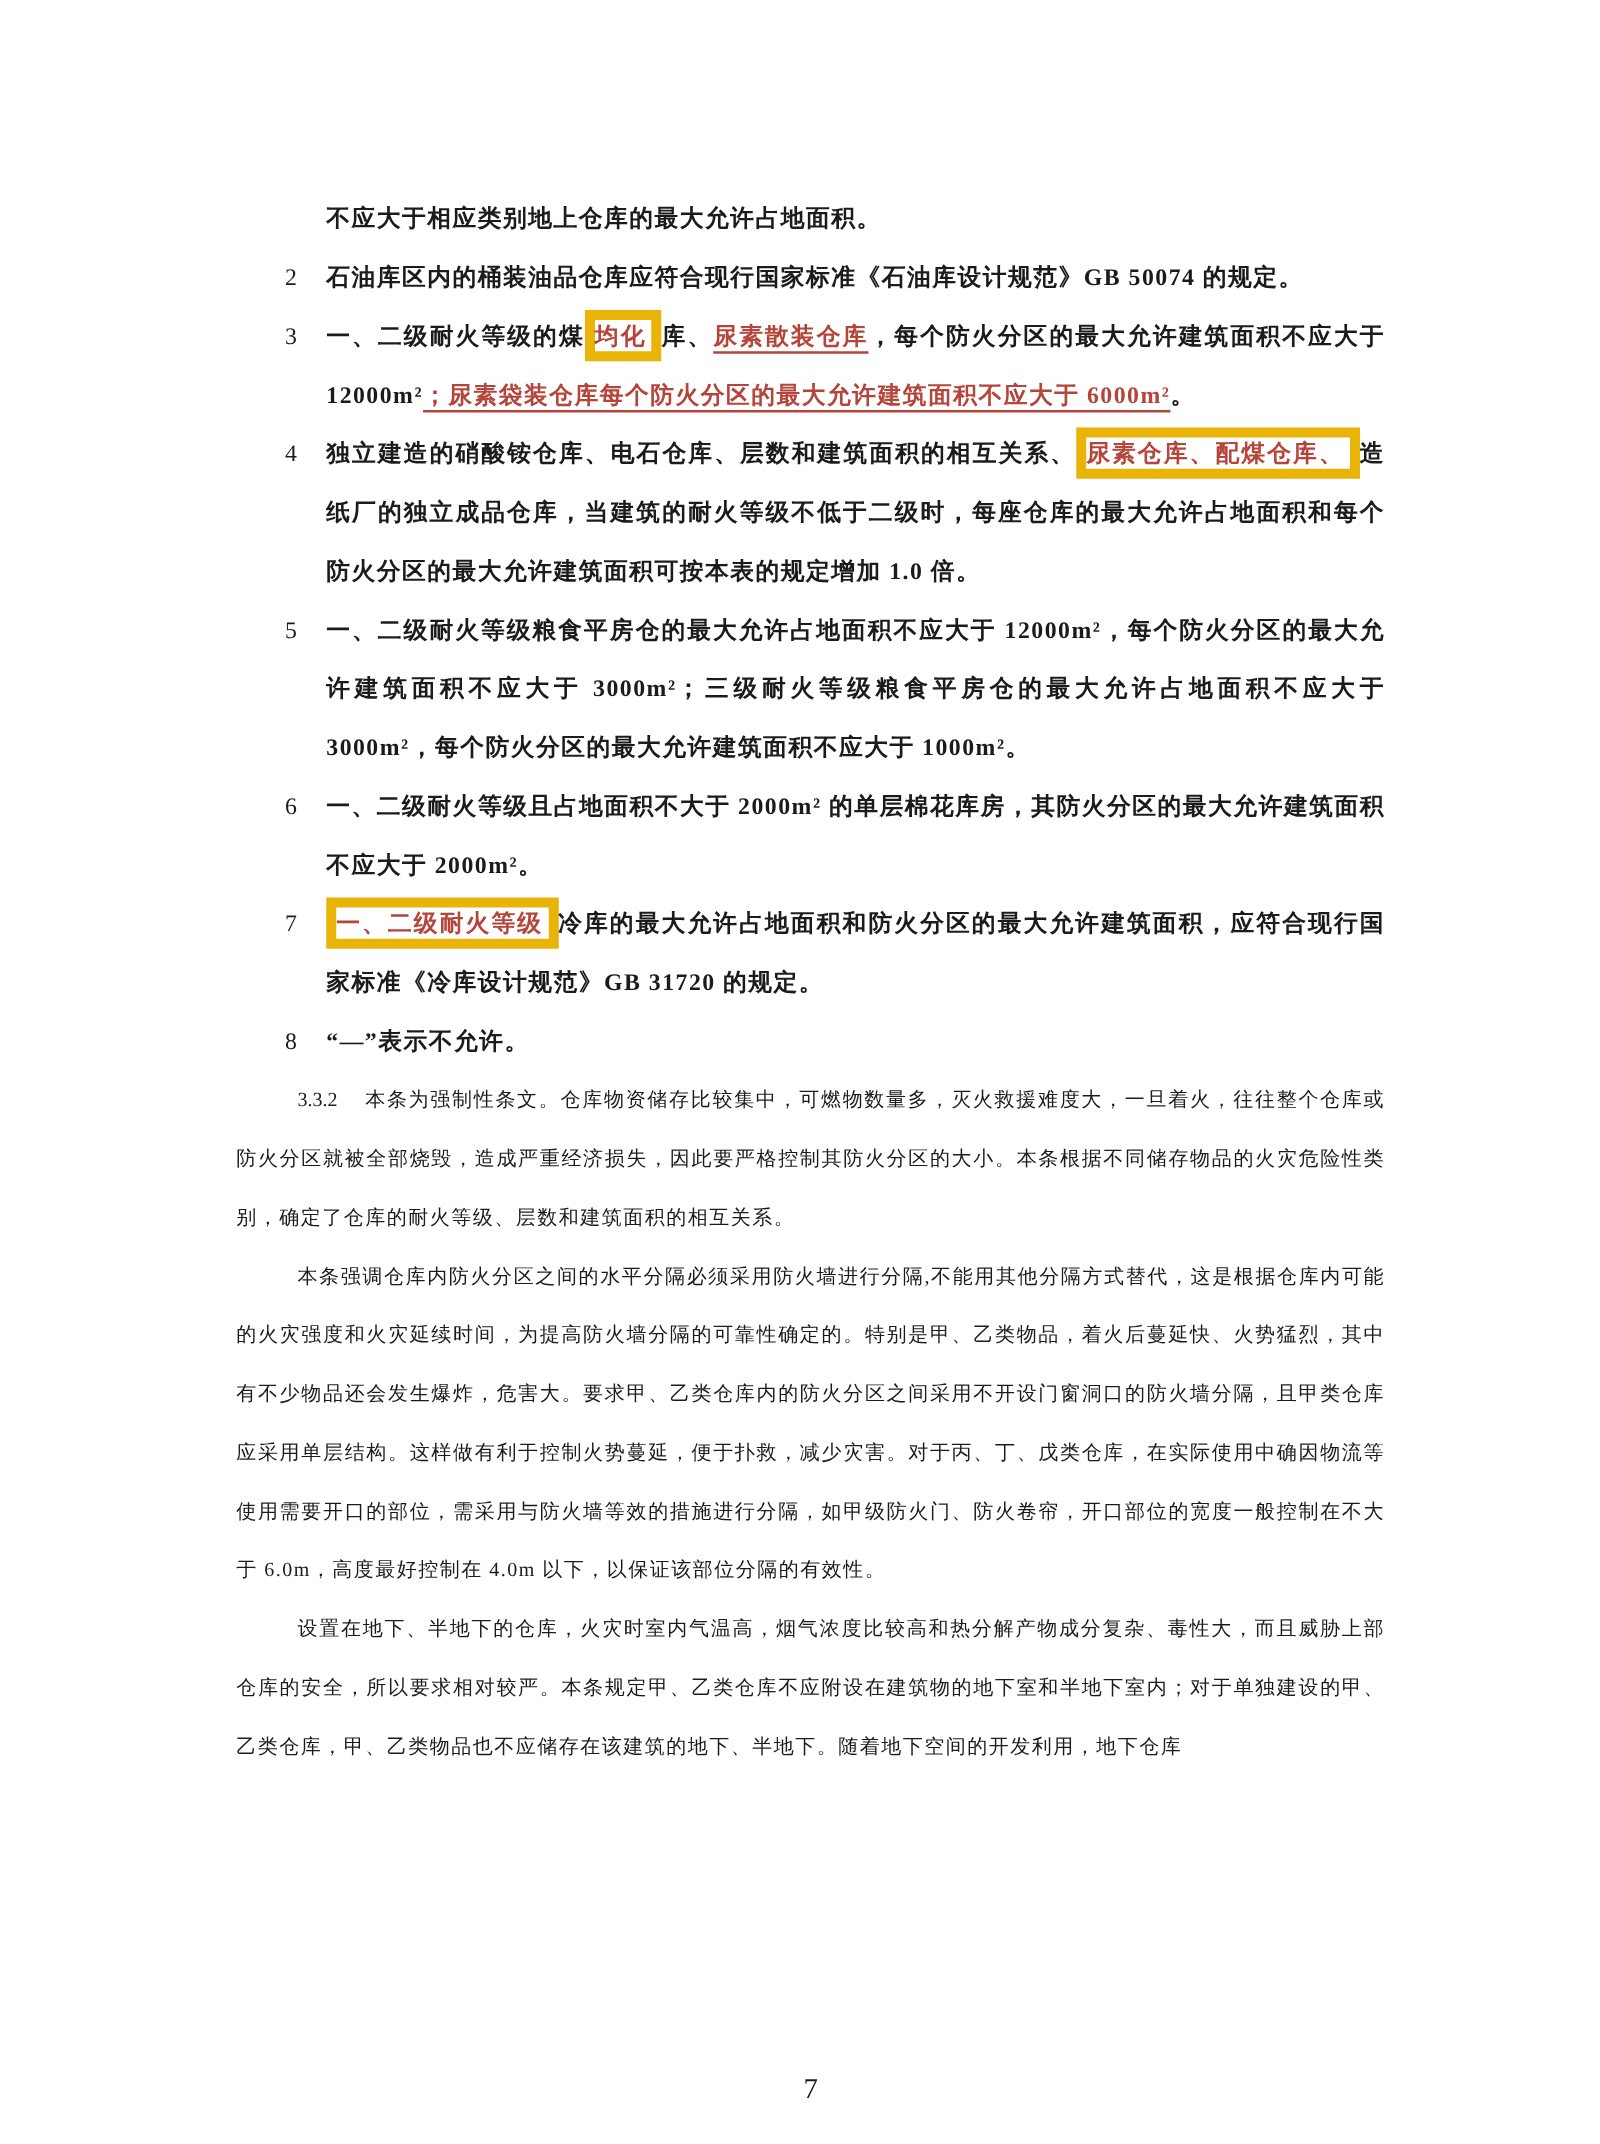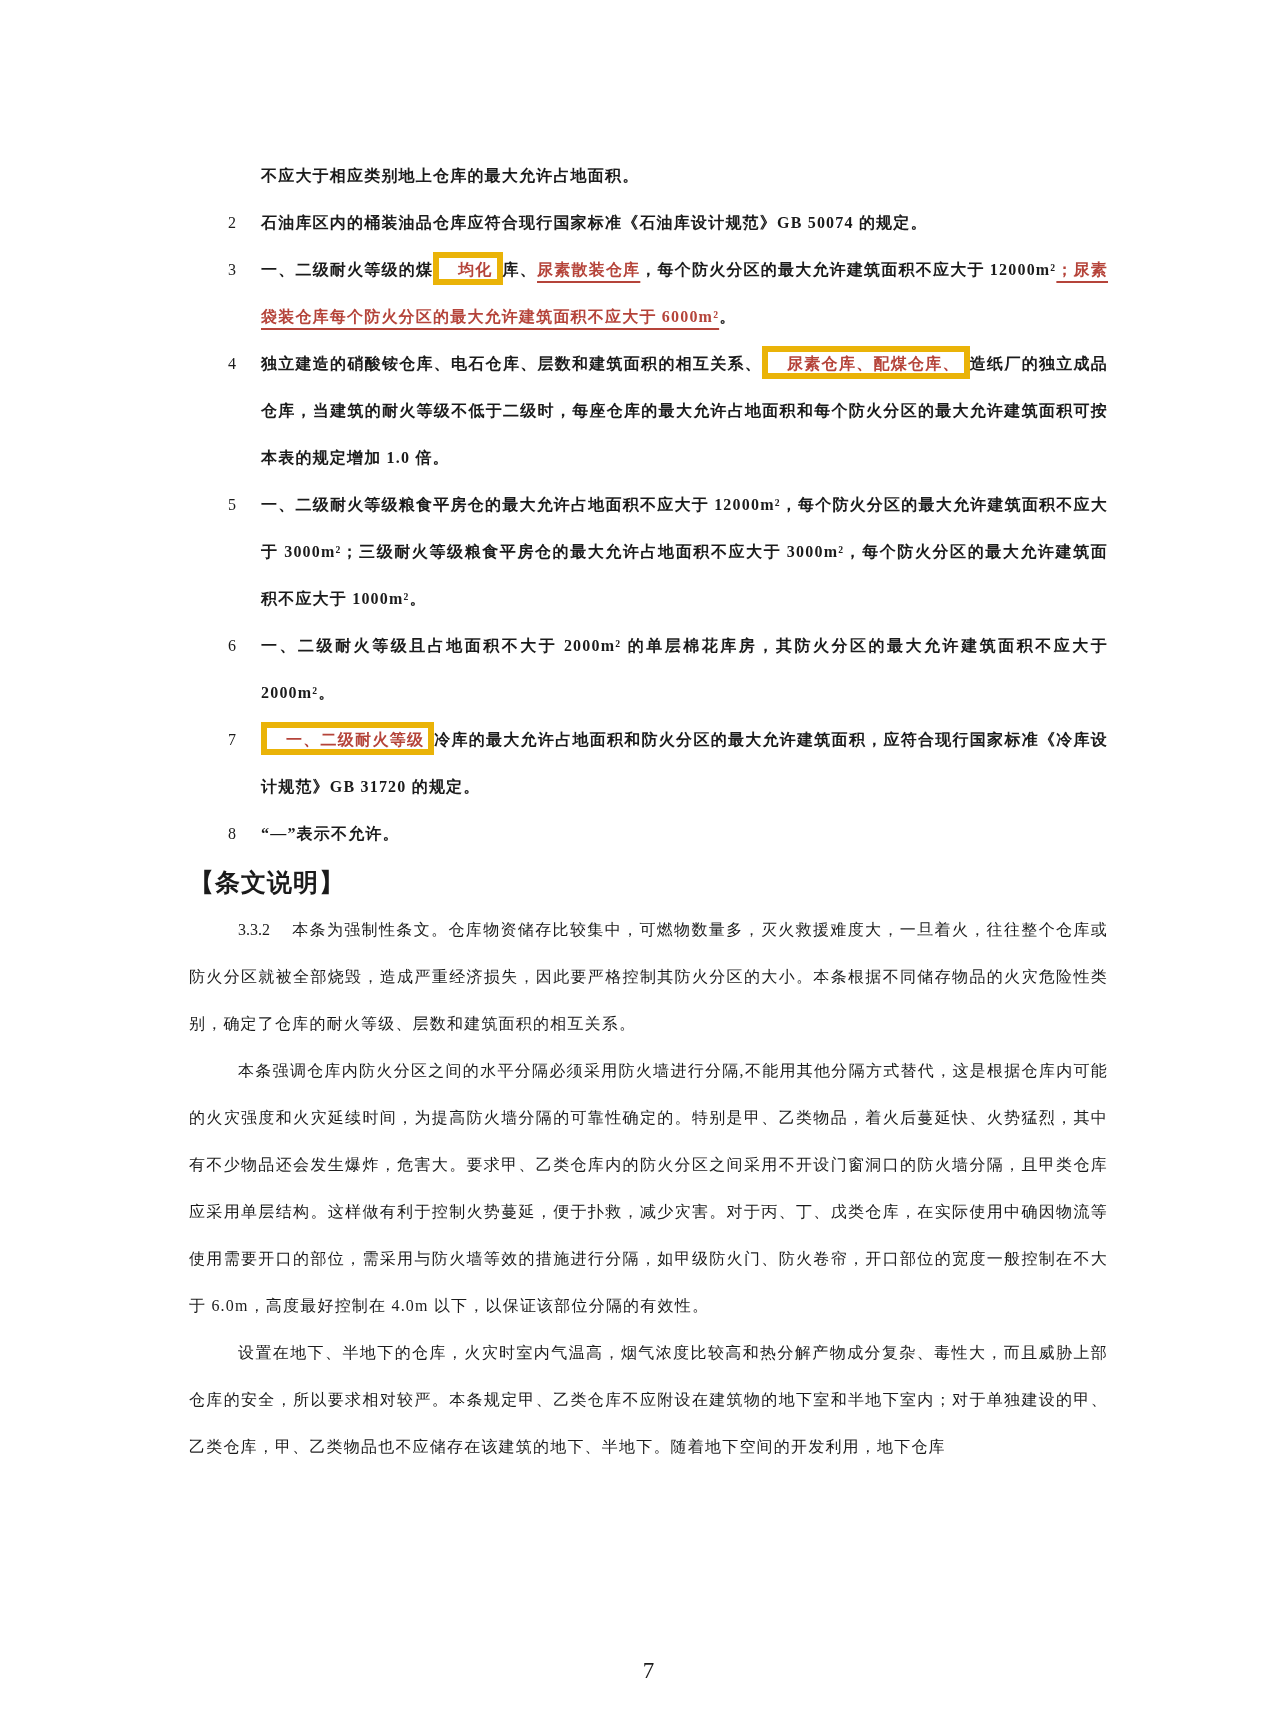--- a/index.html
+++ b/index.html
@@ -20,21 +20,21 @@
     position: absolute;
     left: 189px;
     top: 152px;
     width: 919px;
   }
   
   .intro-line,
   .note-item {
     position: relative;
     padding-left: 72px;
-    font-size: 16px;
+    font-size: 19px;
     line-height: 47px;
     font-weight: bold;
     letter-spacing: 1.2px;
     text-align: justify;
   }
   .note-num {
     position: absolute;
     left: 39px;
     top: 0;
     font-weight: normal;
@@ -42,22 +42,22 @@
   }
   .seg { white-space: pre-wrap; }
   .seg-red-underline {
     color: var(--revision-red, #b5443a);
     text-decoration: underline;
     text-decoration-thickness: 2px;
     text-underline-offset: 6px;
   }
   .seg-red-box {
     color: var(--revision-red, #b5443a);
-    border: 6px solid #eab308;
-    padding: 3px 4px 1px 19px;
+    border: 8px solid #eab308;
+    padding: 3px 4px 1px 0;
     font-family: Liberation Serif, serif;
   }
   
   .explain-header {
     margin-top: 2px;
     font-size: 25px;
     line-height: 47px;
     font-weight: bold;
     letter-spacing: 1px;
   }
@@ -94,21 +94,20 @@
     <div id="notes-list">
         <div class="note-item"><span class="note-num">2</span><span class="seg seg-normal">石油库区内的桶装油品仓库应符合现行国家标准《石油库设计规范》GB 50074 的规定。</span></div>
         <div class="note-item"><span class="note-num">3</span><span class="seg seg-normal">一、二级耐火等级的煤</span><span class="seg seg-red-box">均化</span><span class="seg seg-normal">库、</span><span class="seg seg-red-underline">尿素散装仓库</span><span class="seg seg-normal">，每个防火分区的最大允许建筑面积不应大于 12000m²</span><span class="seg seg-red-underline">；尿素袋装仓库每个防火分区的最大允许建筑面积不应大于 6000m²</span><span class="seg seg-normal">。</span></div>
         <div class="note-item"><span class="note-num">4</span><span class="seg seg-normal">独立建造的硝酸铵仓库、电石仓库、层数和建筑面积的相互关系、</span><span class="seg seg-red-box">尿素仓库、配煤仓库、</span><span class="seg seg-normal">造纸厂的独立成品仓库，当建筑的耐火等级不低于二级时，每座仓库的最大允许占地面积和每个防火分区的最大允许建筑面积可按本表的规定增加 1.0 倍。</span></div>
         <div class="note-item"><span class="note-num">5</span><span class="seg seg-normal">一、二级耐火等级粮食平房仓的最大允许占地面积不应大于 12000m²，每个防火分区的最大允许建筑面积不应大于 3000m²；三级耐火等级粮食平房仓的最大允许占地面积不应大于 3000m²，每个防火分区的最大允许建筑面积不应大于 1000m²。</span></div>
         <div class="note-item"><span class="note-num">6</span><span class="seg seg-normal">一、二级耐火等级且占地面积不大于 2000m² 的单层棉花库房，其防火分区的最大允许建筑面积不应大于 2000m²。</span></div>
         <div class="note-item"><span class="note-num">7</span><span class="seg seg-red-box">一、二级耐火等级</span><span class="seg seg-normal">冷库的最大允许占地面积和防火分区的最大允许建筑面积，应符合现行国家标准《冷库设计规范》GB 31720 的规定。</span></div>
         <div class="note-item"><span class="note-num">8</span><span class="seg seg-normal">“—”表示不允许。</span></div>
       </div>
 
-    <div class="explain-header">【条文说明】</div>
 
     <div id="paragraphs">
         <div class="para"><span class="para-lead">3.3.2</span>本条为强制性条文。仓库物资储存比较集中，可燃物数量多，灭火救援难度大，一旦着火，往往整个仓库或防火分区就被全部烧毁，造成严重经济损失，因此要严格控制其防火分区的大小。本条根据不同储存物品的火灾危险性类别，确定了仓库的耐火等级、层数和建筑面积的相互关系。</div>
         <div class="para">本条强调仓库内防火分区之间的水平分隔必须采用防火墙进行分隔,不能用其他分隔方式替代，这是根据仓库内可能的火灾强度和火灾延续时间，为提高防火墙分隔的可靠性确定的。特别是甲、乙类物品，着火后蔓延快、火势猛烈，其中有不少物品还会发生爆炸，危害大。要求甲、乙类仓库内的防火分区之间采用不开设门窗洞口的防火墙分隔，且甲类仓库应采用单层结构。这样做有利于控制火势蔓延，便于扑救，减少灾害。对于丙、丁、戊类仓库，在实际使用中确因物流等使用需要开口的部位，需采用与防火墙等效的措施进行分隔，如甲级防火门、防火卷帘，开口部位的宽度一般控制在不大于 6.0m，高度最好控制在 4.0m 以下，以保证该部位分隔的有效性。</div>
         <div class="para">设置在地下、半地下的仓库，火灾时室内气温高，烟气浓度比较高和热分解产物成分复杂、毒性大，而且威胁上部仓库的安全，所以要求相对较严。本条规定甲、乙类仓库不应附设在建筑物的地下室和半地下室内；对于单独建设的甲、乙类仓库，甲、乙类物品也不应储存在该建筑的地下、半地下。随着地下空间的开发利用，地下仓库</div>
       </div>
 
   </div>
 
   <div class="page-number">7</div>

